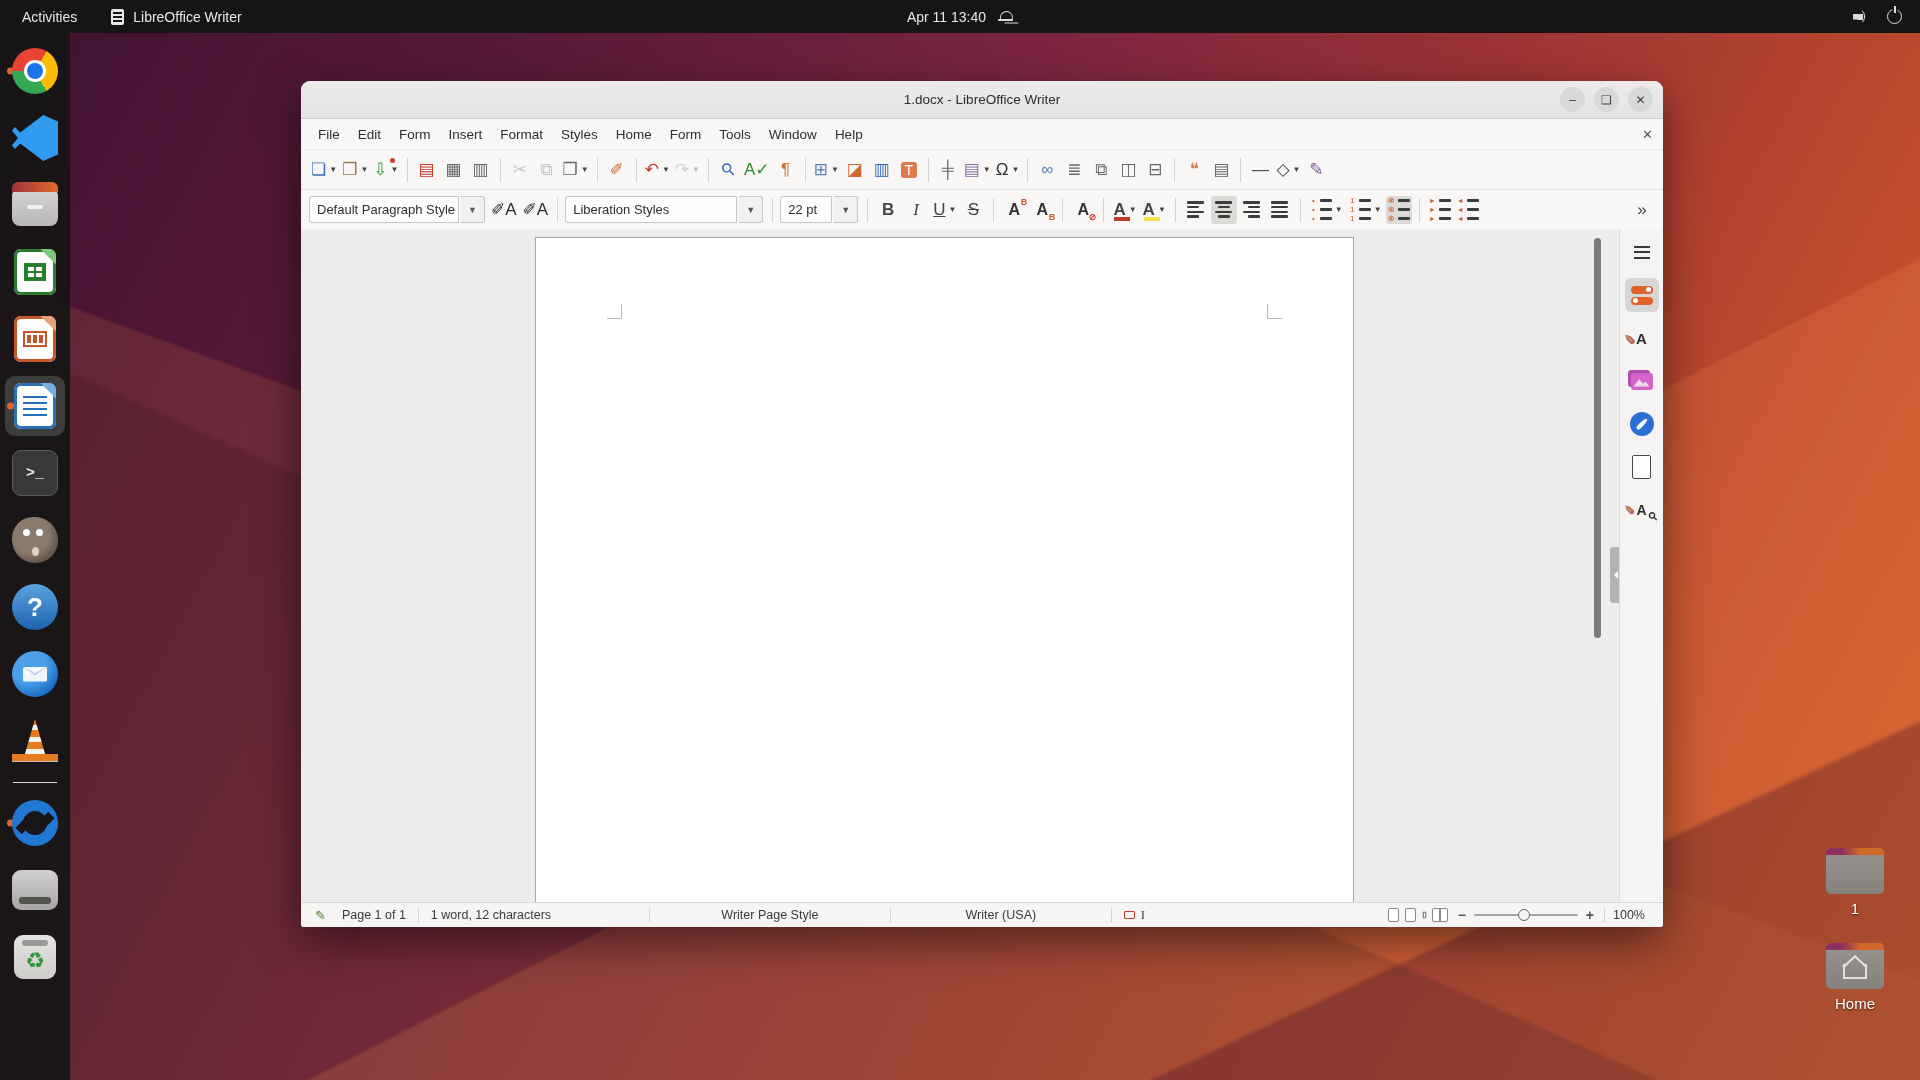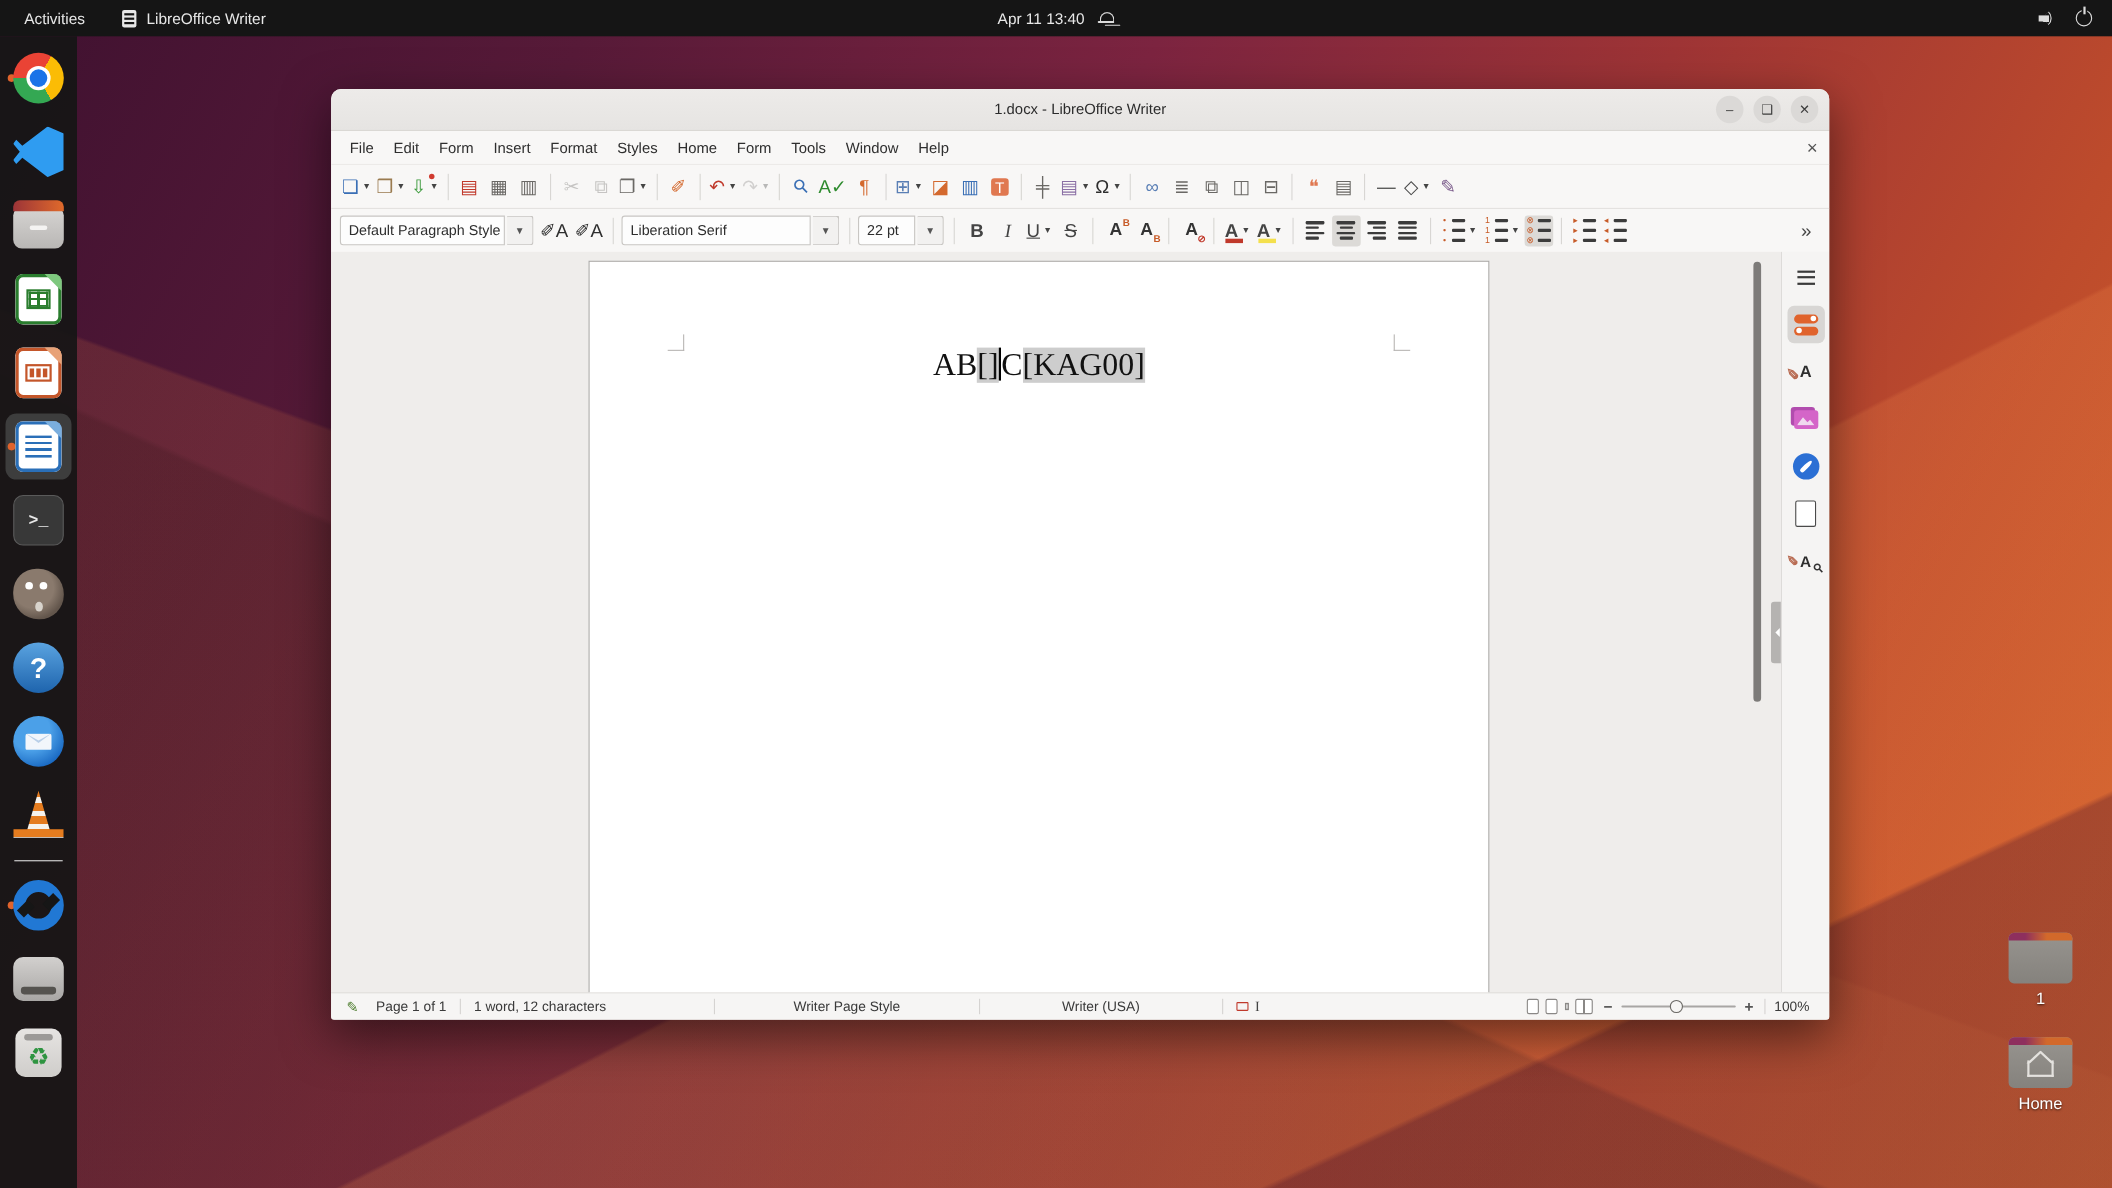--- a/index.html
+++ b/index.html
@@ -469,21 +469,21 @@
   <div class="toolbar row2" id="toolbar2">
       <span class="combo" style="width: 150px;">Default Paragraph Style</span>
       <span class="combo-dd">▼</span>
       <span class="tbtn">
         <span class="g" style="color: rgb(46, 46, 46);">✐A</span>
       </span>
       <span class="tbtn">
         <span class="g" style="color: rgb(46, 46, 46);">✐A</span>
       </span>
       <span class="tsep"></span>
-      <span class="combo" style="width: 172px;">Liberation Serif</span>
+      <span class="combo" style="width: 172px;">Liberation Styles</span>
       <span class="combo-dd">▼</span>
       <span class="tsep"></span>
       <span class="combo" style="width: 52px;">22 pt</span>
       <span class="combo-dd">▼</span>
       <span class="tsep"></span>
       <span class="tbtn">
         <span class="g" style="font-weight: bold;">B</span>
       </span>
       <span class="tbtn">
         <span class="g" style="font-style: italic; font-family: &quot;Liberation Serif&quot;, serif;">I</span>
@@ -635,21 +635,20 @@
         </span>
       </span>
       <span class="tbtn" style="margin-left: auto;">»</span>
     </div>
 
   <div class="content">
     <div class="docarea">
       <div class="page">
         <div class="cmark tl"></div>
         <div class="cmark tr"></div>
-        <div class="docline"><span>AB</span><span class="field">[]</span><span class="caret"></span><span>C</span><span class="field">[KAG00]</span></div>
       </div>
       <div class="vscroll"></div>
       <div class="side-handle"></div>
     </div>
     <div class="sidebar" id="sidebar">
         <span class="sb-btn">
           <span class="sb-ham">
             <i></i>
             <i></i>
             <i></i>

